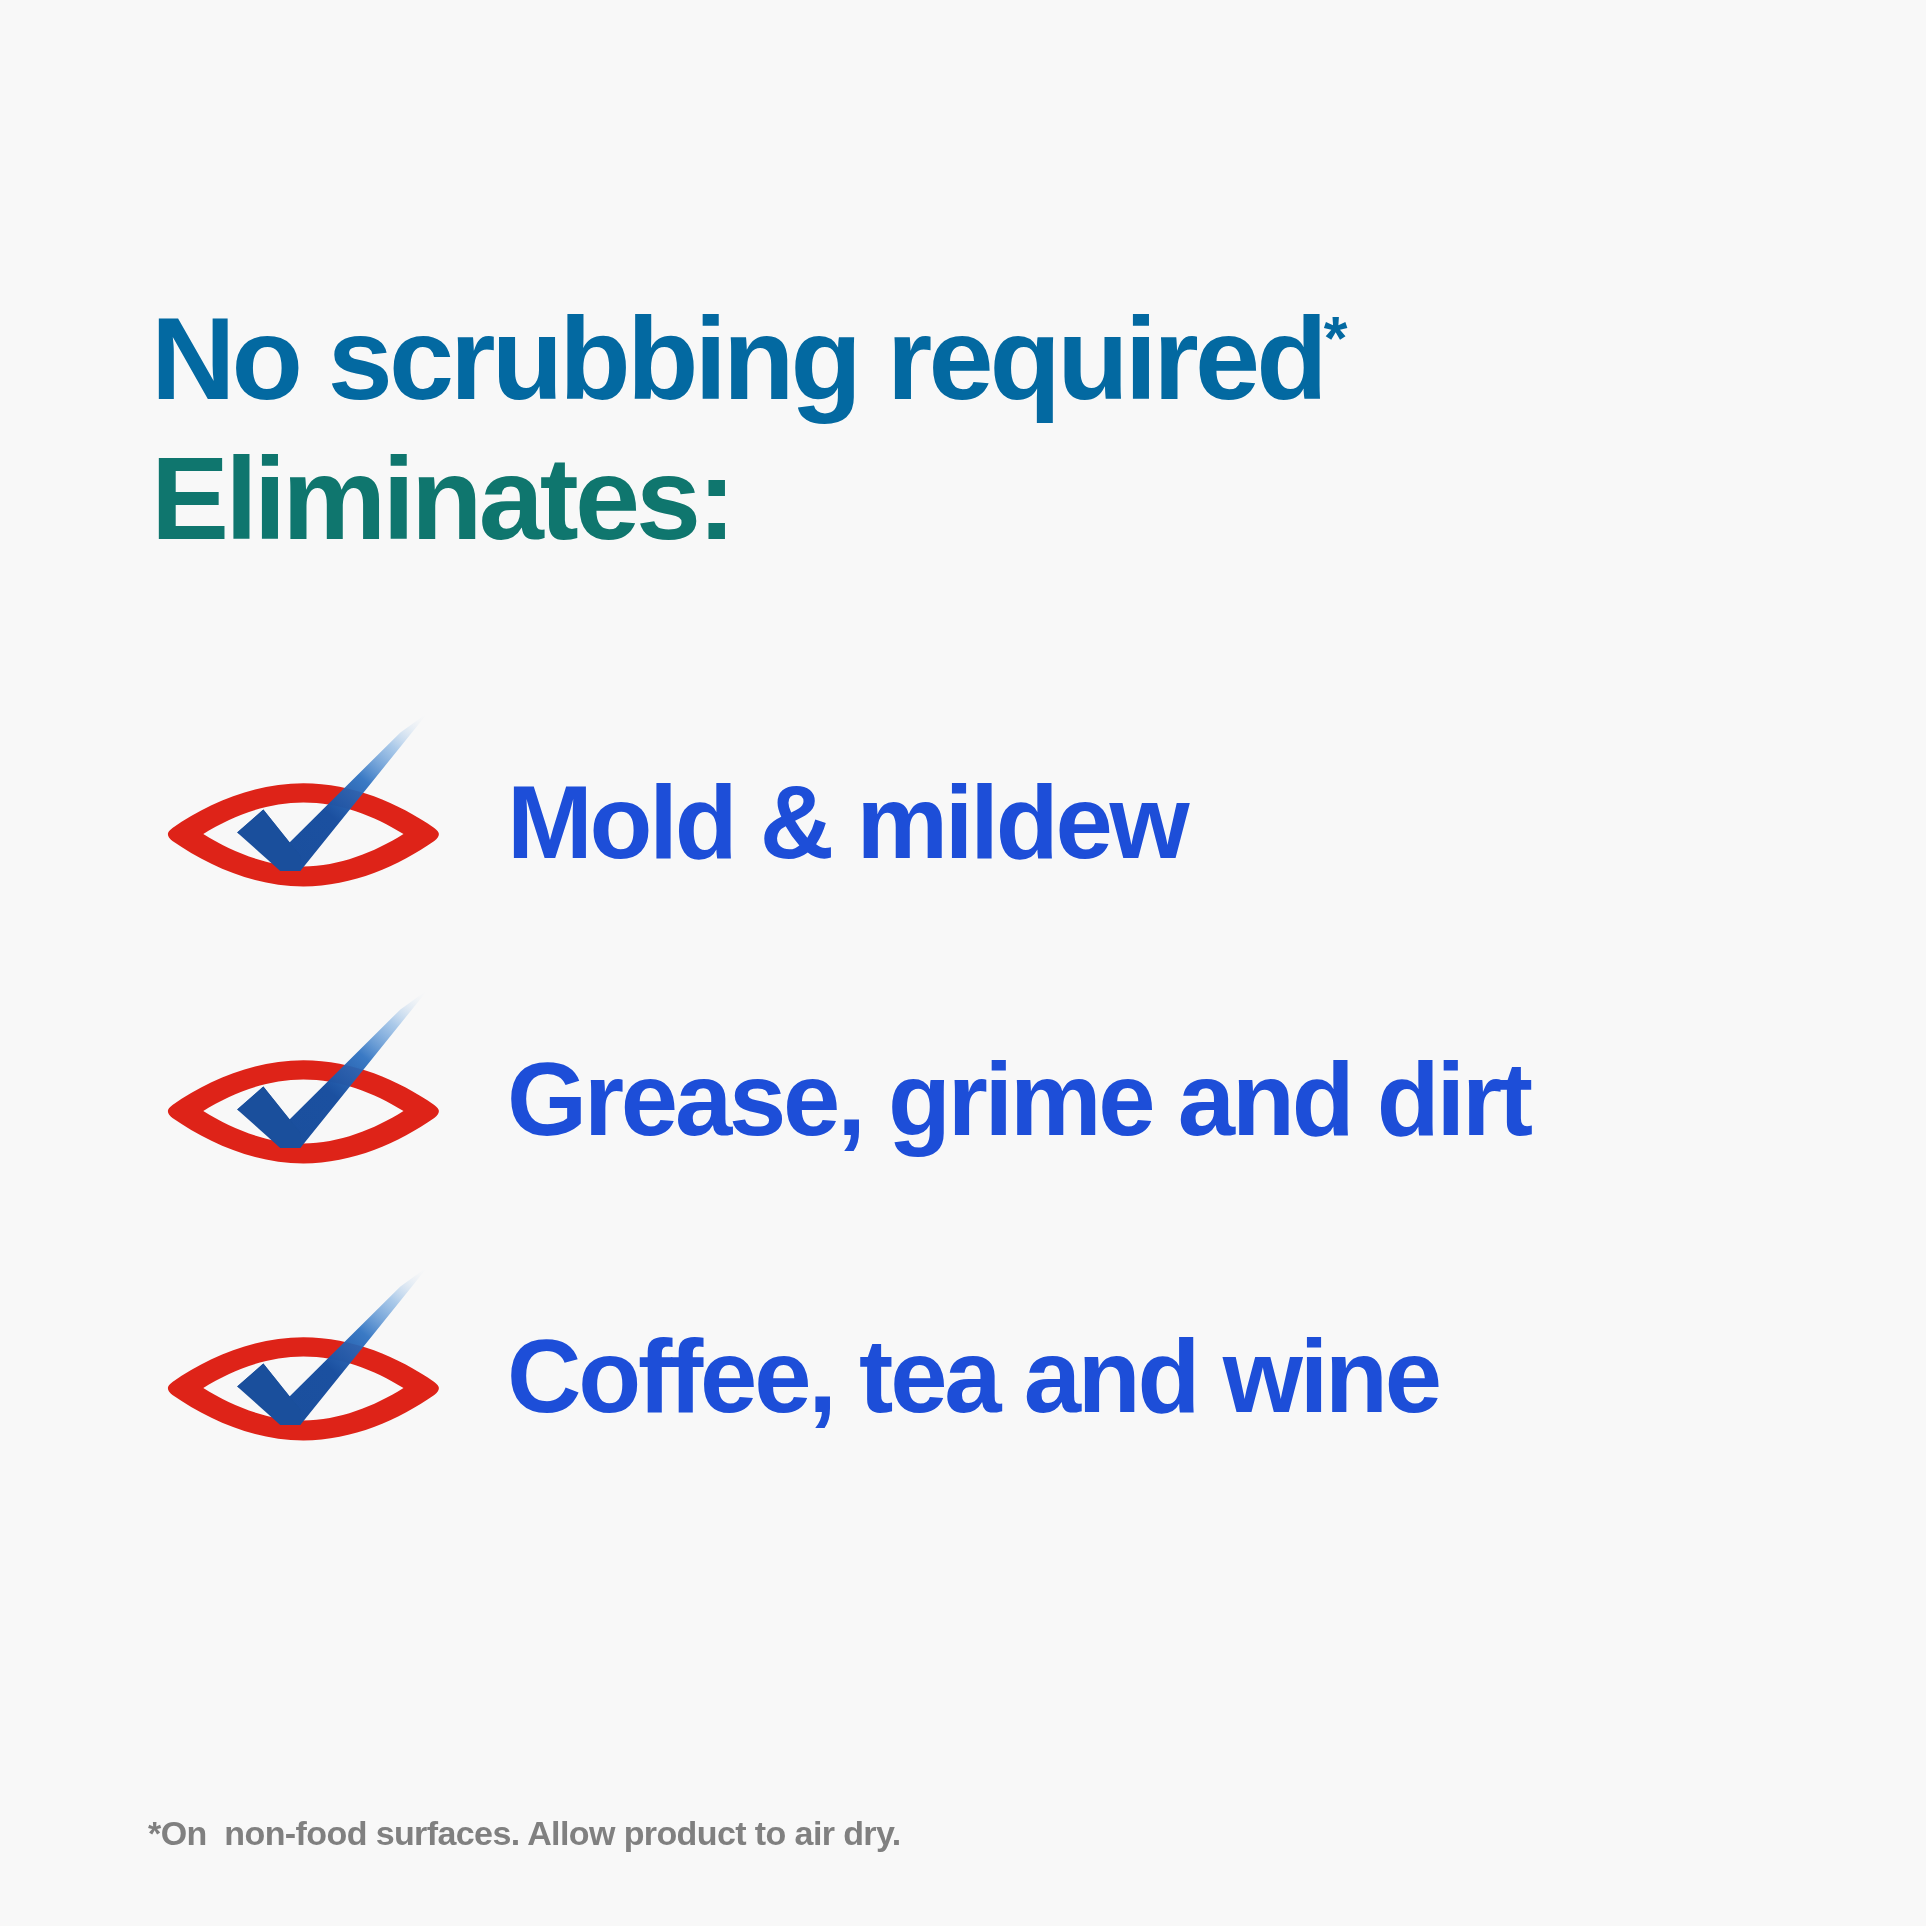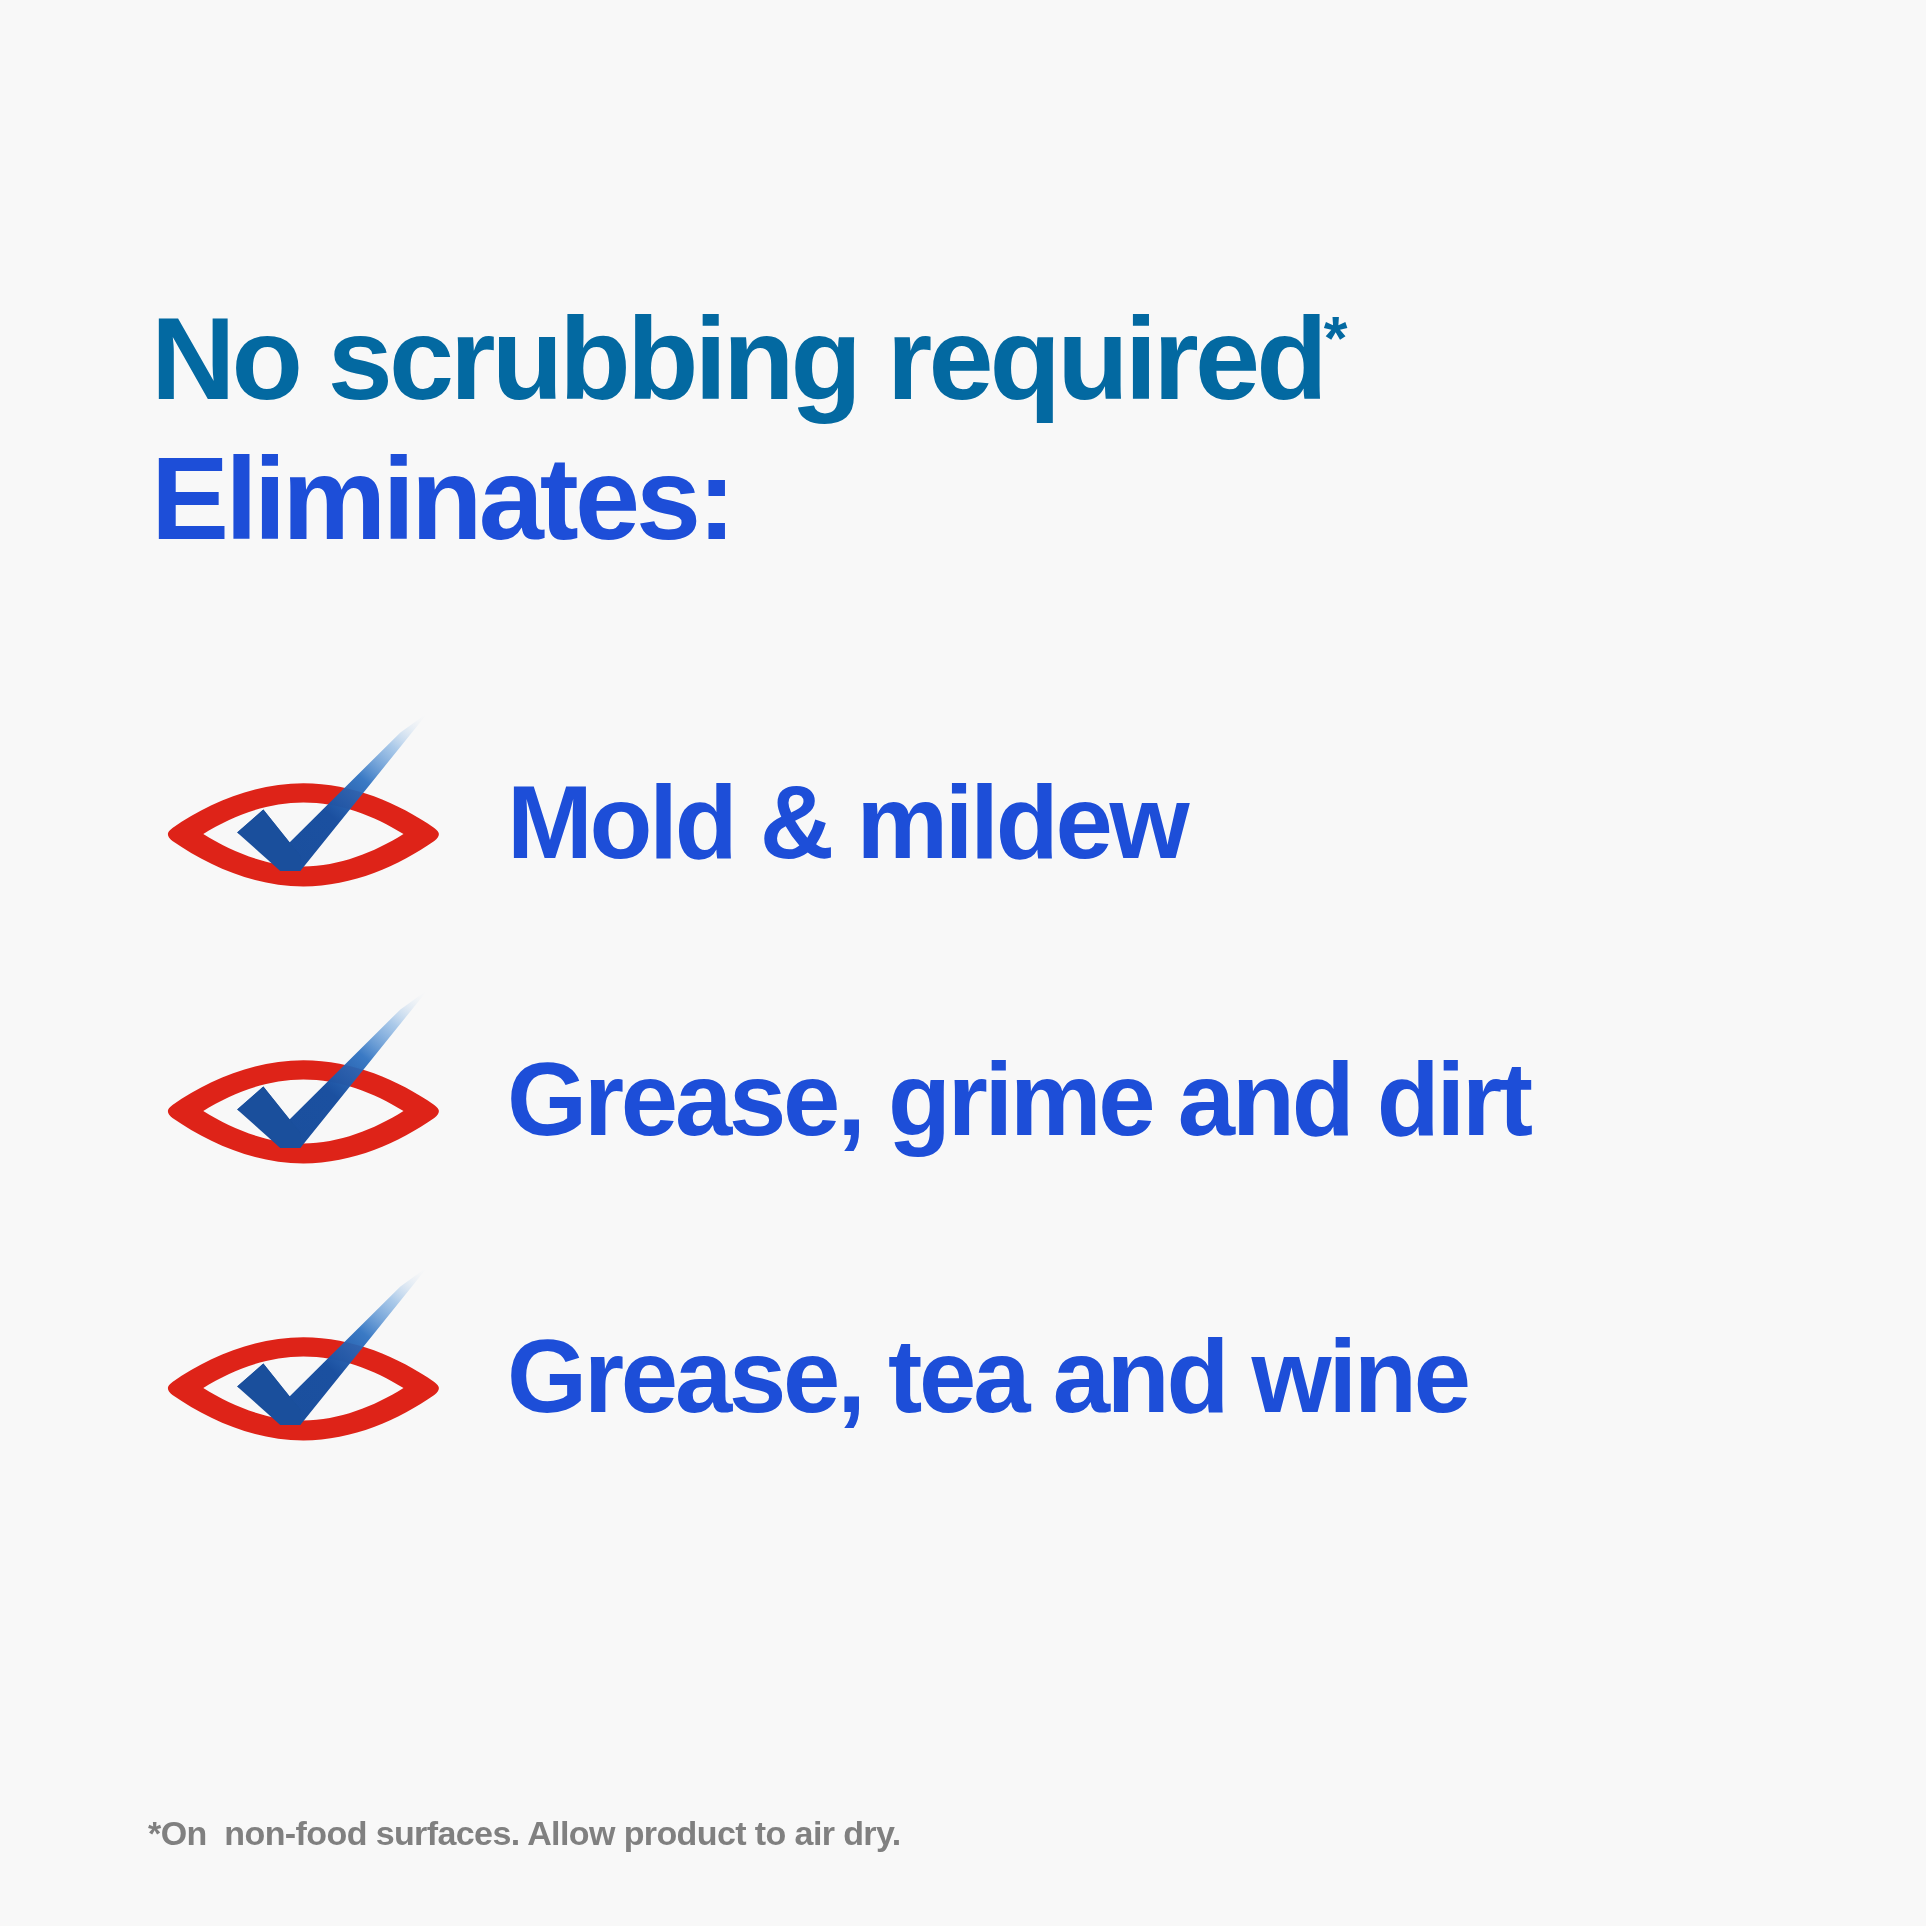--- a/index.html
+++ b/index.html
@@ -35,21 +35,21 @@
     font-weight: 700;
     font-size: 117px;
     line-height: 1.16;
     letter-spacing: -3.9px;
     white-space: nowrap;
     margin: 0;
     padding: 0;
   }
 
   .headline-line.l1 { color: #0369a1; }
-  .headline-line.l2 { color: #1d4ed8; margin-top: 4.6px; }
+  .headline-line.l2 { color: #0f766e; margin-top: 4.6px; }
 
   .asterisk {
     font-size: 0.52em;
     vertical-align: super;
     line-height: 0;
     letter-spacing: 0;
   }
 
   
   .benefit-list {
@@ -206,21 +206,21 @@
                    C 30 158 28 155 28 152 Z
                    M 74 152
                    C 112 176 158 194 204 194
                    C 250 194 296 176 334 152
                    C 296 128 250 111 204 111
                    C 158 111 112 128 74 152 Z" fill="#de2318" fill-rule="evenodd"></path>
           <path d="M 118 150 L 152 120 L 186 163 L 330 20 L 366 -6 L 200 200 Z" fill="url(#tailGrad3)"></path>
           <path d="M 118 150 L 152 120 L 200 180 L 200 200 L 174 200 Z" fill="#1a4f9c"></path>
         </svg>
       </span>
-      <span class="benefit-label">Grease, tea and wine</span>
+      <span class="benefit-label">Coffee, tea and wine</span>
     </div>
 
   </div>
 
   <div class="footnote">*On  non-food surfaces. Allow product to air dry.</div>
 
 </div>
 
 
 </body></html>

